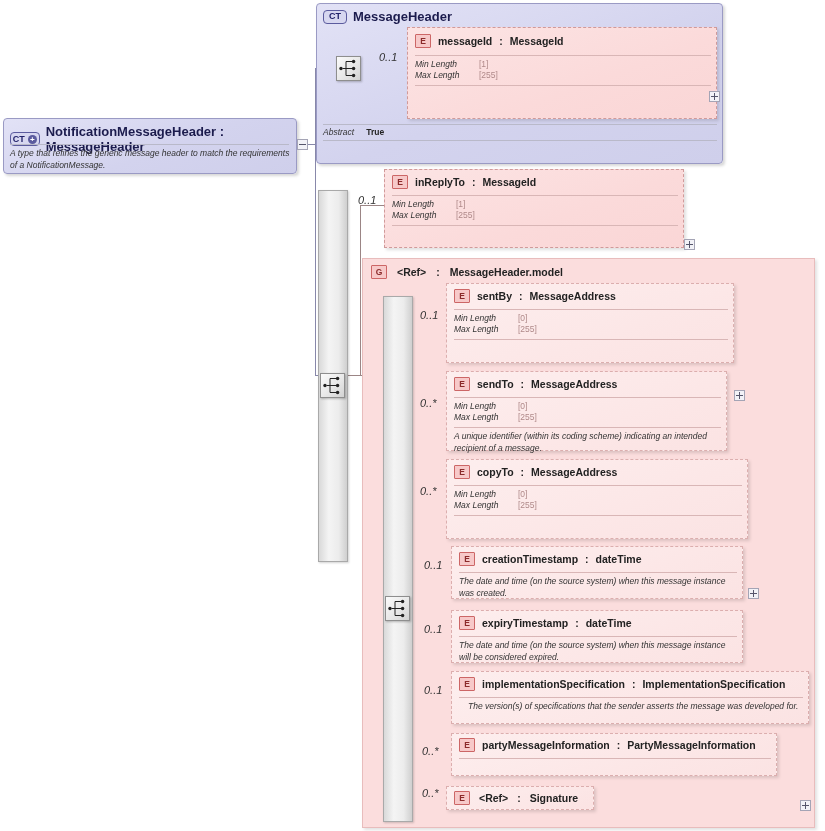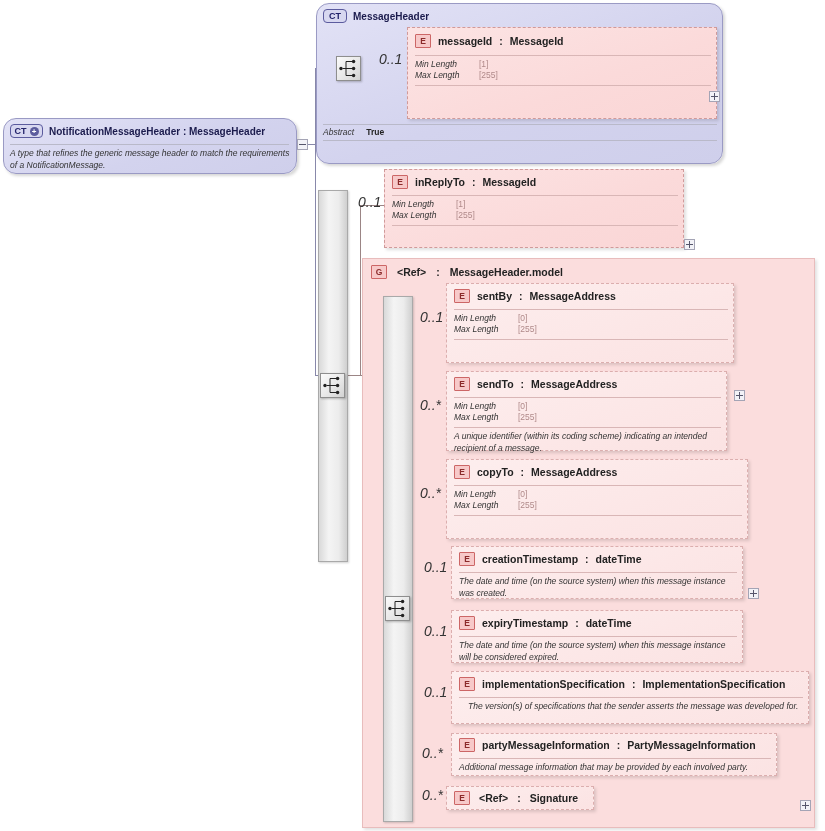--- a/index.html
+++ b/index.html
@@ -19,34 +19,34 @@
   .badge-e{width:16px;height:14px;border:1px solid #c66;background:#f7c9c9;
            color:#8b2b2b;font-size:8.5px;border-radius:1px;}
   .badge-g{width:16px;height:14px;border:1px solid #c66;background:#f7c9c9;
            color:#8b2b2b;font-size:8.5px;border-radius:1px;}
   .plus-circ{display:inline-block;width:9px;height:9px;border-radius:50%;
              background:#5b5b9e;color:#fff;font-size:8px;line-height:9px;
              text-align:center;margin-left:3px;font-weight:bold;}
 
   
   .ttl{font-size:10.5px;font-weight:bold;color:#222;white-space:nowrap;}
-  .ttl-ct{font-size:10px;font-weight:bold;color:#1b1b4d;}
+  .ttl-ct{font-size:13px;font-weight:bold;color:#1b1b4d;}
 
   
   .facet-row{display:flex;gap:4px;font-size:8.5px;line-height:11px;}
   .facet-name{font-style:italic;color:#333;width:60px;}
   .facet-val{color:#b08a8a;}
   .annot{font-size:8.5px;font-style:italic;color:#333;line-height:11.5px;}
 
   
   .sep{border-top:1px solid #b9b9c9;height:0;}
   .sep-r{border-top:1px solid #d9b6b6;height:0;}
 
   
-  .ctbox{border:1px solid #9a9ac4;border-radius:13px;
+  .ctbox{border:1px solid #9a9ac4;border-radius:4px;
          background:linear-gradient(160deg,#e2e2f6 0%,#d3d3ee 55%,#cfcfeb 100%);
          box-shadow:2px 2px 3px rgba(0,0,0,.16);}
   
   .ebox{border:1px dashed #d09a9a;
         background:linear-gradient(160deg,#fce4e4 0%,#fbdada 60%,#fad6d6 100%);
         box-shadow:2px 2px 3px rgba(0,0,0,.13);}
   .ebox.light{background:linear-gradient(160deg,#fdeeee 0%,#fce7e7 60%,#fbe3e3 100%);
               border-color:#dcaeae;}
   
   .gbox{border:1px solid #e8bcbc;background:#fbdddd;
@@ -56,21 +56,21 @@
   .compbar{background:linear-gradient(90deg,#d9d9d9 0%,#f4f4f4 35%,#ececec 70%,#cfcfcf 100%);
            border:1px solid #a9a9a9;box-shadow:1px 1px 2px rgba(0,0,0,.18);}
 
   
   .ln{background:#9b8585;}
   .ln-h{height:1px;}
   .ln-v{width:1px;}
   .ln-p{background:#8888aa;}
 
   
-  .card{font-size:14px;font-style:italic;color:#333;white-space:nowrap;}
+  .card{font-size:11px;font-style:italic;color:#333;white-space:nowrap;}
 
   
   .pmbox{width:11px;height:11px;border:1px solid #a4a4b5;background:#f2f2f7;
          display:flex;align-items:center;justify-content:center;}
   .pmbox i{display:block;background:#55556b;}
   .pmbox i.h{width:7px;height:1px;}
   .pmbox i.v{width:1px;height:7px;position:absolute;}
   .pmwrap{position:relative;display:flex;align-items:center;justify-content:center;}
 
   
@@ -369,21 +369,20 @@
 
 <span class="abs card" style="left:422px;top:745px;">0..*</span>
 <div class="abs ebox light" style="left:451px;top:733px;width:326px;height:43px;">
   <div class="abs" style="left:7px;top:4px;display:flex;align-items:center;gap:7px;">
     <span class="badge badge-e">E</span>
     <span class="ttl">partyMessageInformation</span>
     <span class="ttl">:</span>
     <span class="ttl">PartyMessageInformation</span>
   </div>
   <div class="abs sep-r" style="left:7px;top:24px;width:312px;"></div>
-  <div class="abs annot" style="left:7px;top:28px;width:312px;">Additional message information that may be provided by each involved party.</div>
 </div>
 
 <span class="abs card" style="left:422px;top:787px;">0..*</span>
 <div class="abs ebox light" style="left:446px;top:786px;width:148px;height:24px;">
   <div class="abs" style="left:7px;top:4px;display:flex;align-items:center;gap:9px;">
     <span class="badge badge-e">E</span>
     <span class="ttl">&lt;Ref&gt;</span>
     <span class="ttl">:</span>
     <span class="ttl">Signature</span>
   </div>

